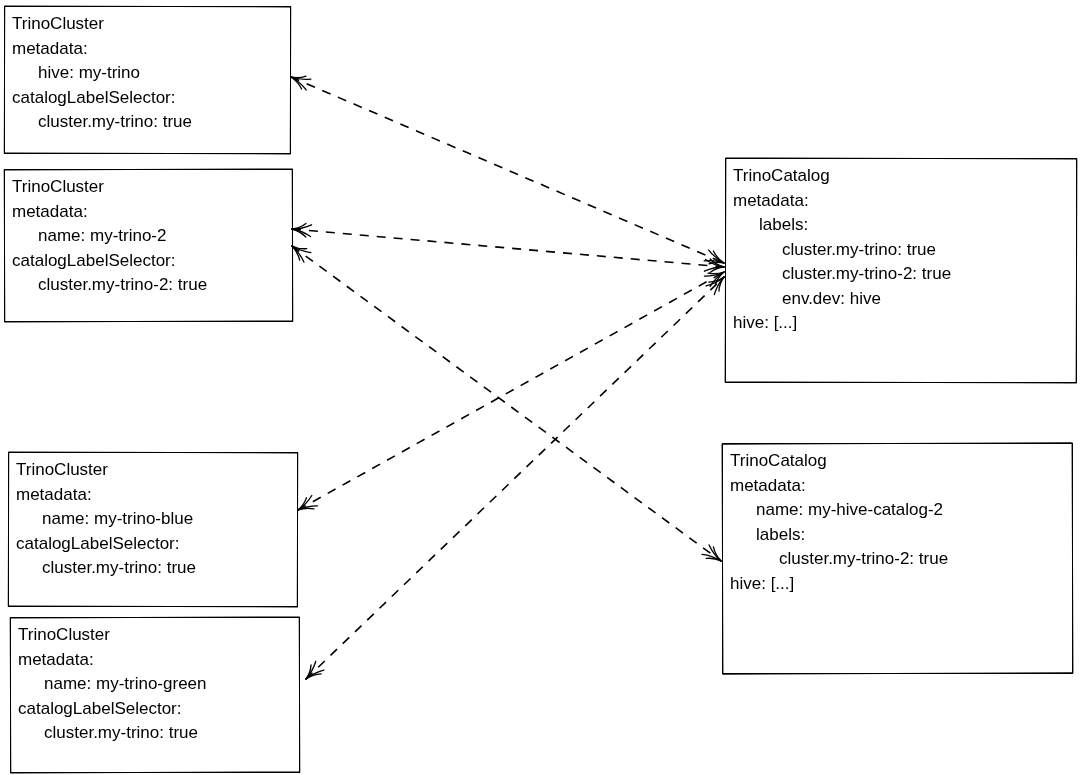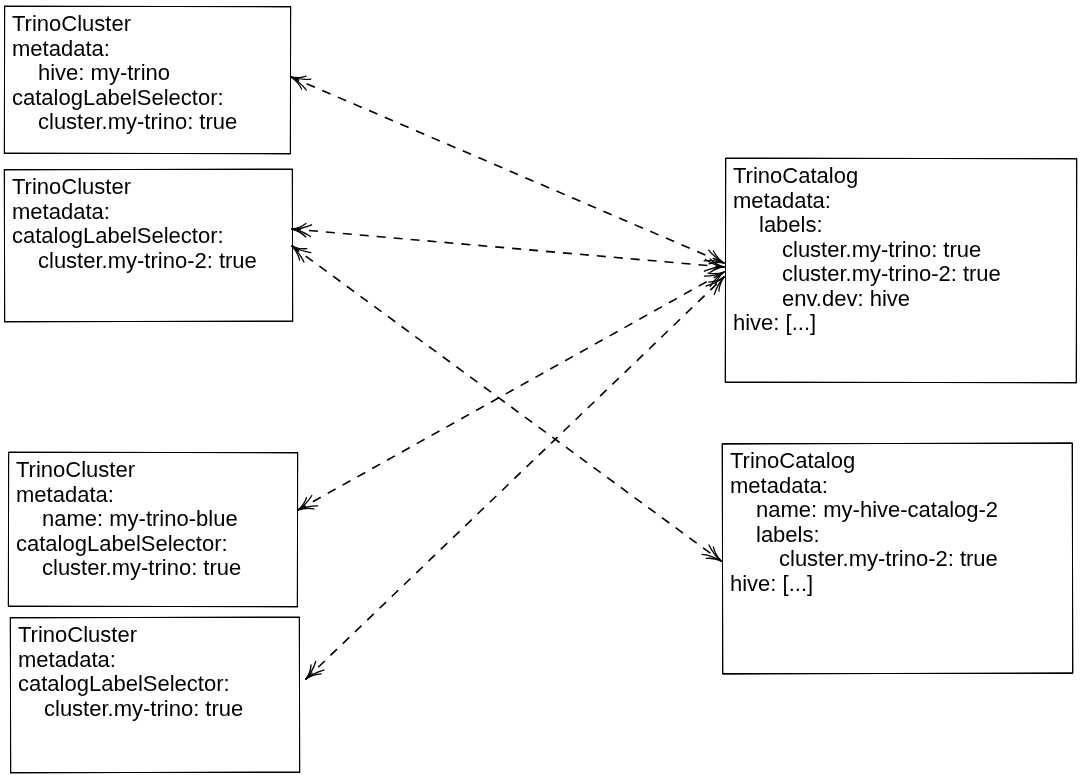--- a/index.html
+++ b/index.html
@@ -14,21 +14,21 @@
     height: 775px;
     background: #ffffff;
     overflow: hidden;
   }
   .node {
     position: absolute;
     background: #ffffff;
     border: 1.7px solid #000000;
     box-sizing: border-box;
     color: #000000;
-    font-size: 22px;
+    font-size: 17px;
     line-height: 24.5px;
     padding: 5px 6px 4px 7px;
     z-index: 2;
   }
   
   .node::after {
     content: "";
     position: absolute;
     inset: -1px;
     border: 1px solid #000000;
@@ -71,39 +71,41 @@
         <div class="yline indent-1">hive: my-trino</div>
         <div class="yline indent-0">catalogLabelSelector:</div>
         <div class="yline indent-1">cluster.my-trino: true</div>
       </div>
   </div>
 
   <div class="node" id="n-my-trino-2">
     <div class="node-title">TrinoCluster</div>
     <div class="node-lines">
         <div class="yline indent-0">metadata:</div>
+        <div class="yline indent-1">name: my-trino-2</div>
         <div class="yline indent-0">catalogLabelSelector:</div>
         <div class="yline indent-1">cluster.my-trino-2: true</div>
       </div>
   </div>
 
   <div class="node" id="n-my-trino-blue">
     <div class="node-title">TrinoCluster</div>
     <div class="node-lines">
         <div class="yline indent-0">metadata:</div>
         <div class="yline indent-1">name: my-trino-blue</div>
         <div class="yline indent-0">catalogLabelSelector:</div>
         <div class="yline indent-1">cluster.my-trino: true</div>
       </div>
   </div>
 
   <div class="node" id="n-my-trino-green">
     <div class="node-title">TrinoCluster</div>
     <div class="node-lines">
         <div class="yline indent-0">metadata:</div>
+        <div class="yline indent-1">name: my-trino-green</div>
         <div class="yline indent-0">catalogLabelSelector:</div>
         <div class="yline indent-1">cluster.my-trino: true</div>
       </div>
   </div>
 
   <div class="node" id="n-catalog-1">
     <div class="node-title">TrinoCatalog</div>
     <div class="node-lines">
         <div class="yline indent-0">metadata:</div>
         <div class="yline indent-1">labels:</div>

